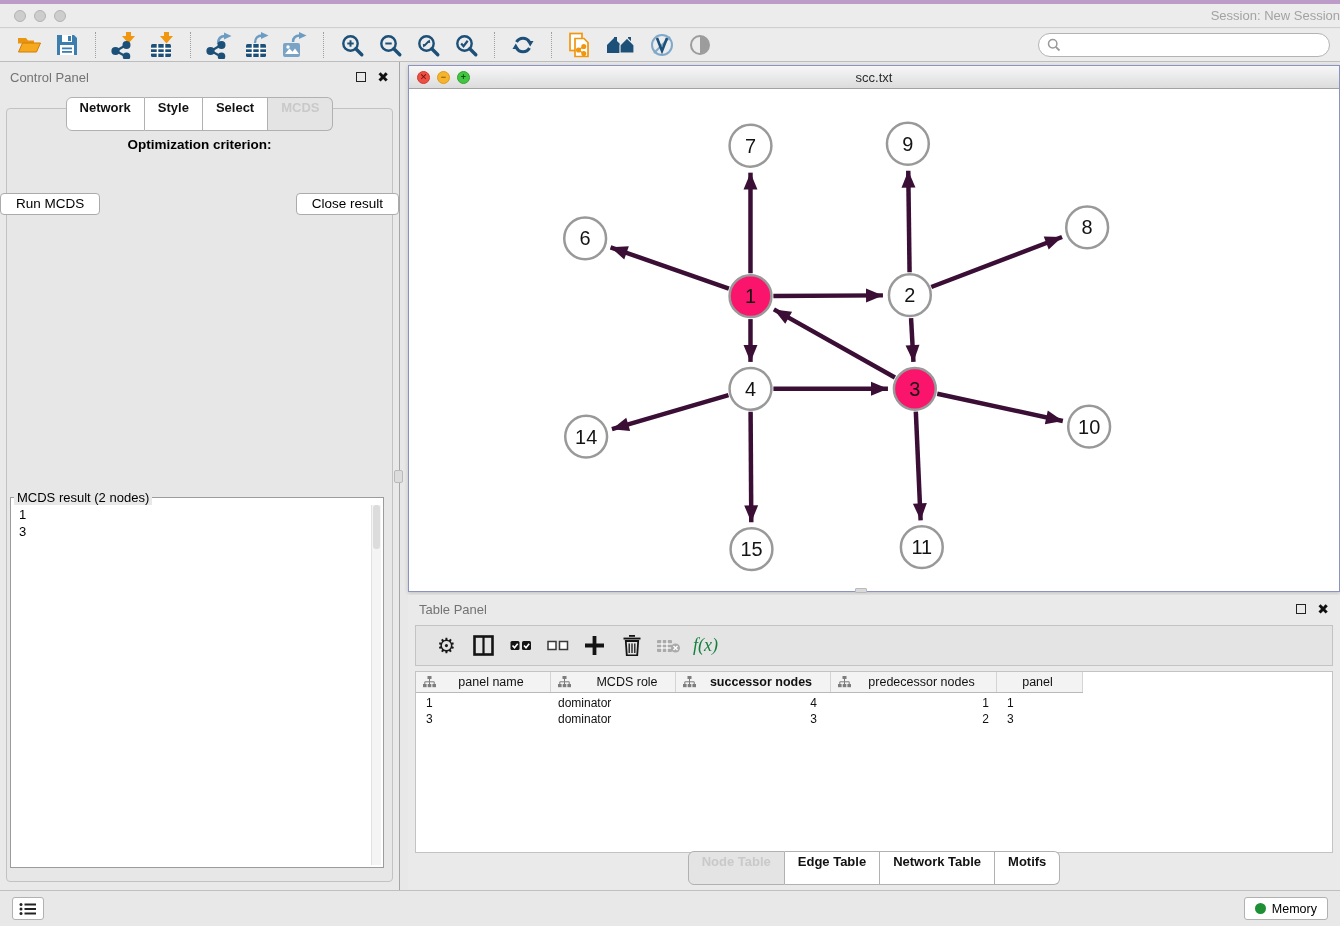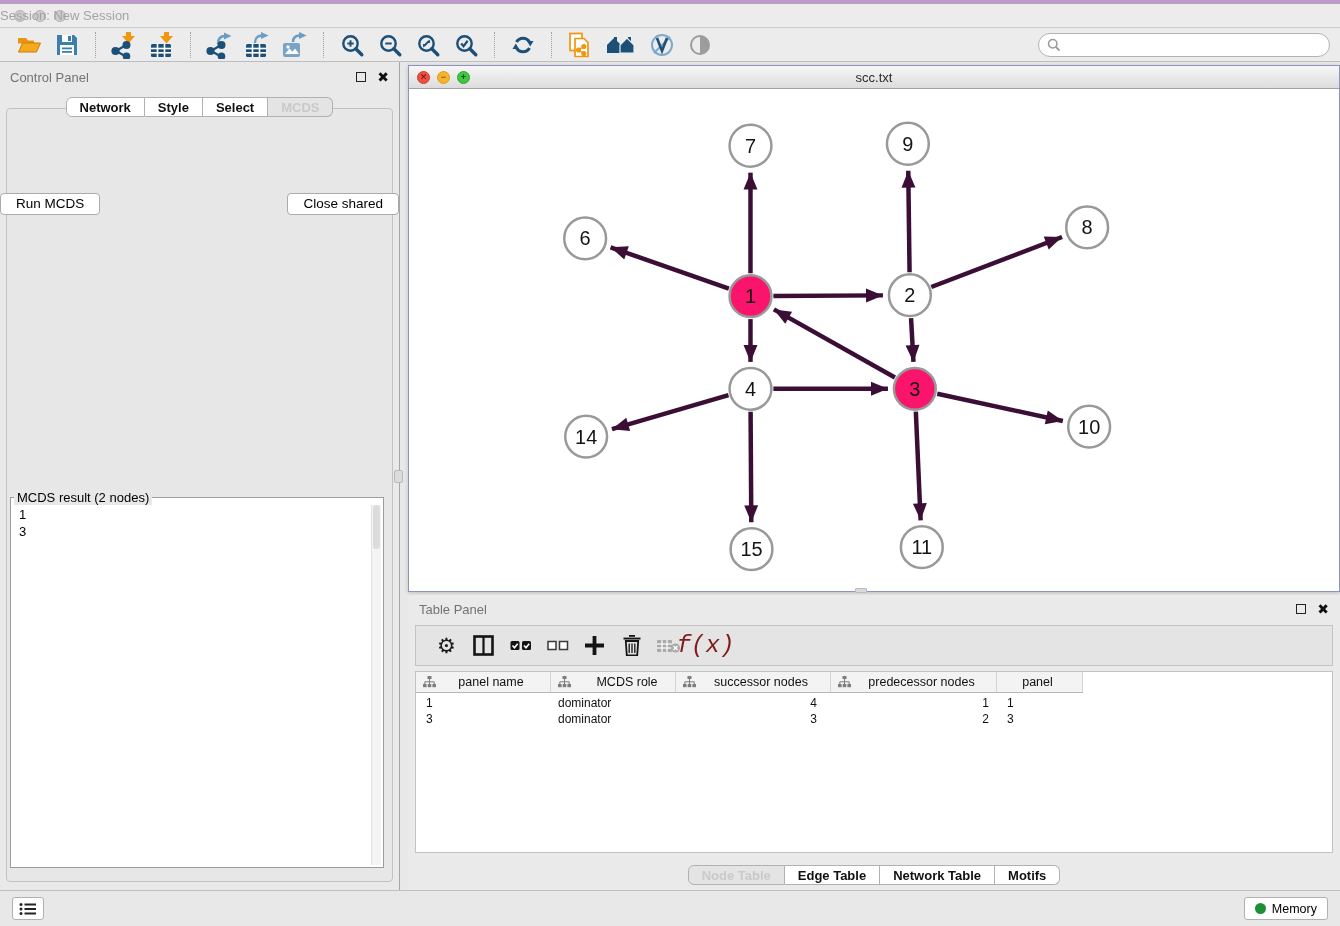--- a/index.html
+++ b/index.html
@@ -4,40 +4,40 @@
 <style>
   * { margin:0; padding:0; box-sizing:border-box; }
   html,body { width:1340px; height:926px; }
   body { position:relative; background:#e8e8e8; font-family:"Liberation Sans","DejaVu Sans",sans-serif; overflow:hidden; color:#111; }
 
   
   .purple-strip { position:absolute; top:0; left:0; right:0; height:4px; background:#bd9bc8; }
   .titlebar { position:absolute; top:4px; left:0; right:0; height:24px; background:#ececec; border-bottom:1px solid #cfcfcf; }
   .dots { position:absolute; left:14px; top:6px; display:flex; gap:8px; }
   .dot { width:12px; height:12px; border-radius:50%; background:#cdcdcd; border:1px solid #b3b3b3; }
-  .tb-title { position:absolute; left:0; right:0; top:4px; text-align:left; color:#a3a3a3; font-size:13px; }
+  .tb-title { position:absolute; left:0; right:0; top:4px; text-align:right; color:#a3a3a3; font-size:13px; }
 
   .toolbar { position:absolute; top:29px; left:0; right:0; height:33px; background:#ececec; border-bottom:1px solid #bdbdbd; display:flex; align-items:center; padding:0 10px; }
   .ticon { width:30px; height:30px; display:flex; align-items:center; justify-content:center; margin:0 4px; }
   .tsep { width:1px; height:26px; border-left:1px dotted #9f9f9f; margin:0 9px; }
   .search-wrap { margin-left:auto; position:relative; }
   input.search { width:292px; height:24px; border:1px solid #b3b3b3; border-radius:12px; background:#fff; padding:0 10px 0 27px; font-size:13px; outline:none; font-family:inherit; }
   .search-glass { position:absolute; left:9px; top:5px; }
 
   
   .control-panel { position:absolute; left:0; top:62px; width:400px; height:828px; background:#e9e9e9; border-right:1px solid #a6a6a6; }
   .cp-header { height:30px; display:flex; align-items:center; padding:0 10px; }
   .panel-title { font-size:13px; color:#737373; }
   .panel-btns { margin-left:auto; display:flex; gap:11px; align-items:center; }
   .float-icon { width:10px; height:10px; border:1.7px solid #222; display:inline-block; }
   .close-icon { font-size:14px; font-weight:700; color:#111; line-height:1; }
   .cp-card { position:absolute; left:6px; right:6px; top:46px; bottom:8px; border:1px solid #c2c2c2; border-radius:4px; background:#e7e7e7; }
   .seg-row { position:absolute; left:0; right:0; display:flex; justify-content:center; z-index:3; }
   .cp-tabs { top:35px; }
-  .seg-btn { height:20px; line-height:20px; padding:0 13px; background:#fff; border:1px solid #b1b1b1; border-left:none; font-size:13px; font-weight:600; color:#111; cursor:default; }
+  .seg-btn { height:34px; line-height:20px; padding:0 13px; background:#fff; border:1px solid #b1b1b1; border-left:none; font-size:13px; font-weight:600; color:#111; cursor:default; }
   .seg-btn.first { border-left:1px solid #b1b1b1; border-radius:6px 0 0 6px; }
   .seg-btn.last { border-radius:0 6px 6px 0; }
   .seg-btn.active { background:#e4e4e4; color:#c9c9c9; }
   .opt-label { position:absolute; top:75px; left:0; right:0; text-align:center; font-size:13.5px; font-weight:600; color:#000; z-index:2; }
   .select-box { position:absolute; top:97px; left:45px; width:308px; height:22px; background:#fff; border:1px solid #ababab; border-radius:4px; font-size:13.5px; display:flex; align-items:center; padding-left:10px; z-index:2; }
   .stepper { position:absolute; right:7px; top:3px; display:flex; flex-direction:column; gap:2px; }
   .stepper .up { width:0; height:0; border-left:4.5px solid transparent; border-right:4.5px solid transparent; border-bottom:6px solid #555; }
   .stepper .down { width:0; height:0; border-left:4.5px solid transparent; border-right:4.5px solid transparent; border-top:6px solid #555; }
   .btn-row { position:absolute; top:131px; left:0; right:0; display:flex; justify-content:space-between; gap:14px; z-index:2; }
   .mac-btn { height:22px; line-height:20px; padding:0 15px; background:#fff; border:1px solid #ababab; border-radius:4px; font-size:13.5px; cursor:default; }
@@ -60,27 +60,27 @@
   .net-canvas { position:absolute; top:23px; left:0; right:0; bottom:0; background:#fff; }
   .net-canvas svg { width:100%; height:100%; display:block; }
   .h-grip { position:absolute; left:855px; top:588px; width:12px; height:5px; background:#d9d9d9; border:1px solid #bbb; border-radius:1px; }
 
   
   .table-panel { position:absolute; left:408px; top:595px; width:932px; height:295px; background:#eaeaea; }
   .tp-header { height:28px; display:flex; align-items:center; padding:0 11px; }
   .tp-toolbar { position:absolute; left:7px; right:7px; top:30px; height:41px; background:#e4e4e4; border:1px solid #c3c3c3; display:flex; align-items:center; padding-left:12px; }
   .tp-icon { width:37px; display:flex; justify-content:center; align-items:center; }
   .gear-glyph { font-size:21px; color:#191919; font-family:"DejaVu Sans",sans-serif; }
-  .fx { font-family:Liberation Mono, monospace; font-style:italic; font-size:24px; color:#7f1d1d; }
+  .fx { font-family:Liberation Serif, serif; font-style:italic; font-size:18px; color:#15803d; }
   .tbl-box { position:absolute; left:7px; right:7px; top:76px; bottom:37px; background:#fff; border:1px solid #c3c3c3; overflow:hidden; }
   .tbl-header { display:flex; height:21px; width:667px; background:#f3f3f3; border-bottom:1px solid #b9b9b9; }
   .th { display:flex; align-items:center; border-right:1px solid #d4d4d4; font-size:12.5px; color:#111; }
   .th svg { margin-left:7px; flex:none; }
   .th .lbl { flex:1; text-align:center; padding-right:4px; white-space:nowrap; }
-  .th:nth-child(1){ width:135px; } .th:nth-child(2){ width:125px;gap:12px; } .th:nth-child(3){ width:155px; } .th:nth-child(4){ width:166px; } .th:nth-child(5){ width:86px; }
+  .th:nth-child(1){ width:135px; } .th:nth-child(2){ width:125px;gap:12px; } .th:nth-child(3){ width:155px;font-weight:bold; } .th:nth-child(4){ width:166px; } .th:nth-child(5){ width:86px; }
   .tbl-row { display:flex; height:16px; font-size:12px; align-items:center; }
   .tbl-row:first-of-type { margin-top:2px; }
   .td { overflow:hidden; white-space:nowrap; }
   .td:nth-child(1){ width:135px; padding-left:10px; }
   .td:nth-child(2){ width:125px; padding-left:7px; }
   .td:nth-child(3){ width:155px; text-align:right; padding-right:14px; }
   .td:nth-child(4){ width:166px; text-align:right; padding-right:8px; }
   .td:nth-child(5){ width:86px; padding-left:10px; }
   .bottom-tabs { bottom:5px; }
 
@@ -281,23 +281,24 @@
       <span class="close-icon">✖</span>
     </span>
   </div>
   <div class="cp-card"></div>
   <div class="seg-row cp-tabs" id="cp-tabs">
       <div class="seg-btn first">Network</div>
       <div class="seg-btn">Style</div>
       <div class="seg-btn">Select</div>
       <div class="seg-btn active last">MCDS</div>
     </div>
+  <div class="opt-label">Optimization criterion:</div>
   <div class="btn-row">
     <button class="mac-btn">Run MCDS</button>
-    <button class="mac-btn">Close shared</button>
+    <button class="mac-btn">Close result</button>
   </div>
   <fieldset class="result">
     <legend>MCDS result (2 nodes)</legend>
     <div class="result-text" id="result-text">1
 3</div>
     <div class="result-scroll">
         <span class="result-thumb"></span>
       </div>
   </fieldset>
 </div>

